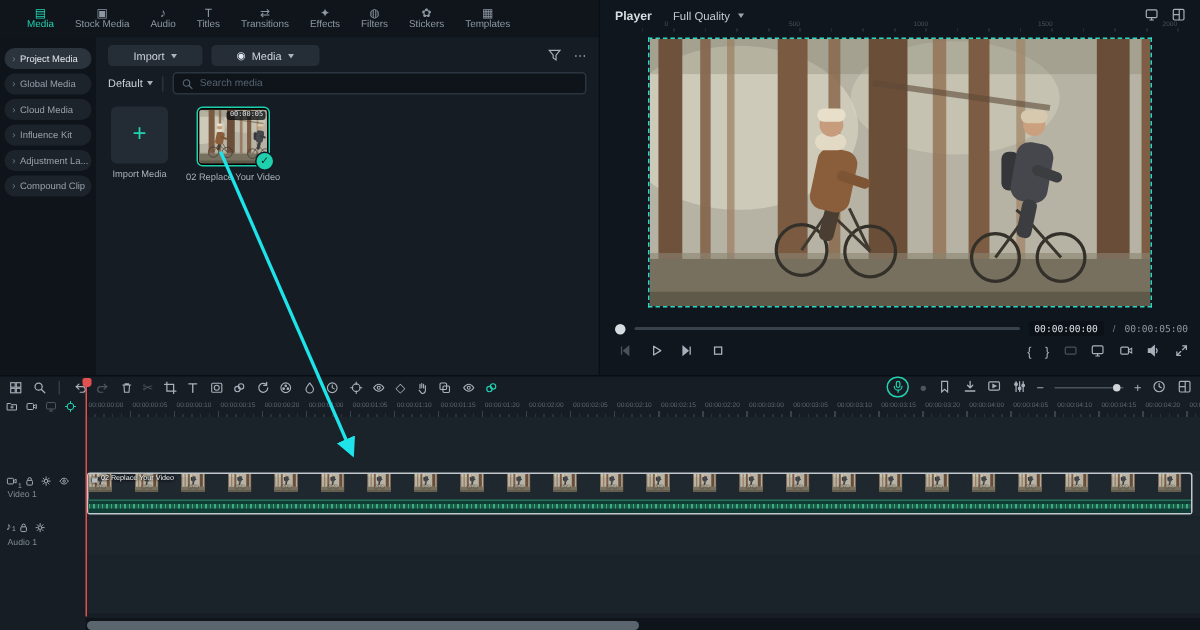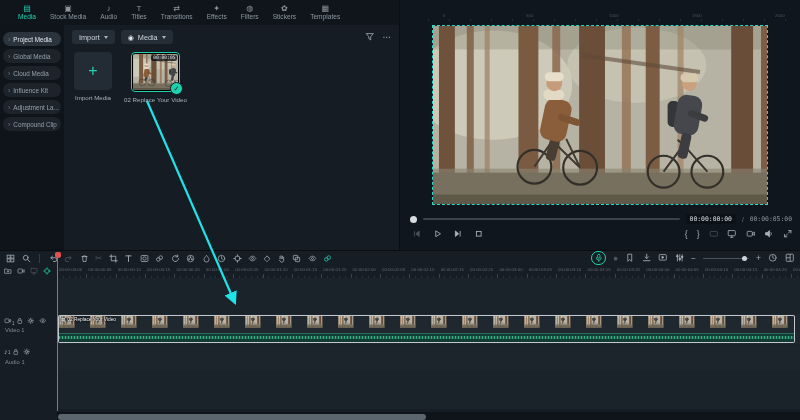--- a/index.html
+++ b/index.html
@@ -13,21 +13,21 @@
   .tab-ic{font-size:8px;line-height:9px;}
   .tab-lb{font-size:6.6px;line-height:8px;white-space:nowrap;}
   .tab.active{color:#22d3b2;}
   .left-body{flex:1;display:flex;}
   .sidebar{width:64px;background:#0f141a;padding-top:4px;box-sizing:border-box;}
   .side-item{margin:3px 3px;height:14px;border-radius:8px;background:#1c232b;display:flex;align-items:center;gap:3px;padding:0 5px;font-size:6.3px;color:#97a1ab;white-space:nowrap;overflow:hidden;cursor:pointer;}
   .side-item.sel{background:#2b333d;color:#e3e8ed;}
   .side-caret{color:#6a7580;font-size:7px;line-height:7px;}
   .media-panel{flex:1;background:#151c24;position:relative;}
   .mp-row1{margin:5px 8px 0;display:flex;align-items:center;gap:6px;height:14px;}
-  .btn{background:#252d37;border:none;border-radius:3px;height:14px;color:#ccd3da;display:inline-flex;align-items:center;gap:4px;padding:0 7px;font-size:7.3px;font-family:inherit;cursor:pointer;}
+  .btn{background:#252d37;border:none;border-radius:3px;height:14px;color:#ccd3da;display:inline-flex;align-items:center;gap:4px;padding:0 17px;font-size:7.3px;font-family:inherit;cursor:pointer;}
   .chev{width:0;height:0;border-left:2.6px solid transparent;border-right:2.6px solid transparent;border-top:3.2px solid currentColor;display:inline-block;opacity:.8;}
   .rec{font-size:7px;color:#e6eaee;line-height:7px;}
   .mp-right{margin-left:auto;display:flex;gap:8px;align-items:center;color:#9aa4ae;}
   .mp-row2{margin:4px 8px 0;display:flex;align-items:center;gap:6px;}
   .dflt{display:flex;align-items:center;gap:3px;font-size:7.3px;color:#ccd3da;cursor:pointer;}
   .sep-v{width:1px;height:10px;background:#2a333d;}
   .search{flex:1;height:13px;background:#0f141a;border:1px solid #2b343f;border-radius:3px;display:flex;align-items:center;gap:4px;padding:0 5px;}
   .sic{width:8px;height:8px;color:#5a6774;}
   .search-input{flex:1;background:transparent;border:none;outline:none;font-size:6.8px;color:#aeb7c0;font-family:inherit;padding:0;}
   .search-input::placeholder{color:#55616d;}
@@ -448,20 +448,33 @@
               </button>
             <div class="mp-right">
                 <span class="tic">
                   <svg viewBox="0 0 12 12">
                     <use href="#i-funnel"></use>
                   </svg>
                 </span>
                 <span class="tic gly">⋯</span>
               </div>
           </div>
+          <div class="mp-row2">
+            <div class="dflt">
+                <span>Default</span>
+                <i class="chev"></i>
+              </div>
+            <div class="sep-v"></div>
+            <div class="search">
+              <svg class="sic" viewBox="0 0 12 12">
+                  <use href="#i-magnifier"></use>
+                </svg>
+              <input class="search-input" placeholder="Search media" style="">
+            </div>
+          </div>
           <div class="tiles">
             <div class="tile-wrap">
               <div class="tile-import">
                   <span class="plus">+</span>
                 </div>
               <div class="tile-label">Import Media</div>
             </div>
             <div class="tile-wrap">
               <div class="tile-clip">
                 <svg class="thumb" viewBox="0 0 336 180" preserveAspectRatio="xMidYMid slice">
@@ -470,20 +483,39 @@
                 <span class="dur">00:00:05</span>
                 <span class="check">✓</span>
               </div>
               <div class="tile-label">02 Replace Your Video</div>
             </div>
           </div>
         </section>
       </div>
     </section>
     <section class="player-pane">
+      <div class="pl-header">
+        <span class="pl-title">Player</span>
+        <div class="quality">
+            <span>Full Quality</span>
+            <i class="chev"></i>
+          </div>
+        <div class="pl-hicons">
+            <span class="tic">
+              <svg viewBox="0 0 12 12">
+                <use href="#i-monitor"></use>
+              </svg>
+            </span>
+            <span class="tic">
+              <svg viewBox="0 0 12 12">
+                <use href="#i-layout"></use>
+              </svg>
+            </span>
+          </div>
+      </div>
       <div class="pl-ruler" id="plruler">
           <span class="prl" style="left: 15px;">0</span>
           <span class="prl" style="left: 98px;">500</span>
           <span class="prl" style="left: 181px;">1000</span>
           <span class="prl" style="left: 264px;">1500</span>
           <span class="prl" style="left: 347px;">2000</span>
         </div>
       <div class="stage">
         <div class="video">
           <svg class="scenefull" viewBox="0 0 336 180" preserveAspectRatio="xMidYMid slice">

